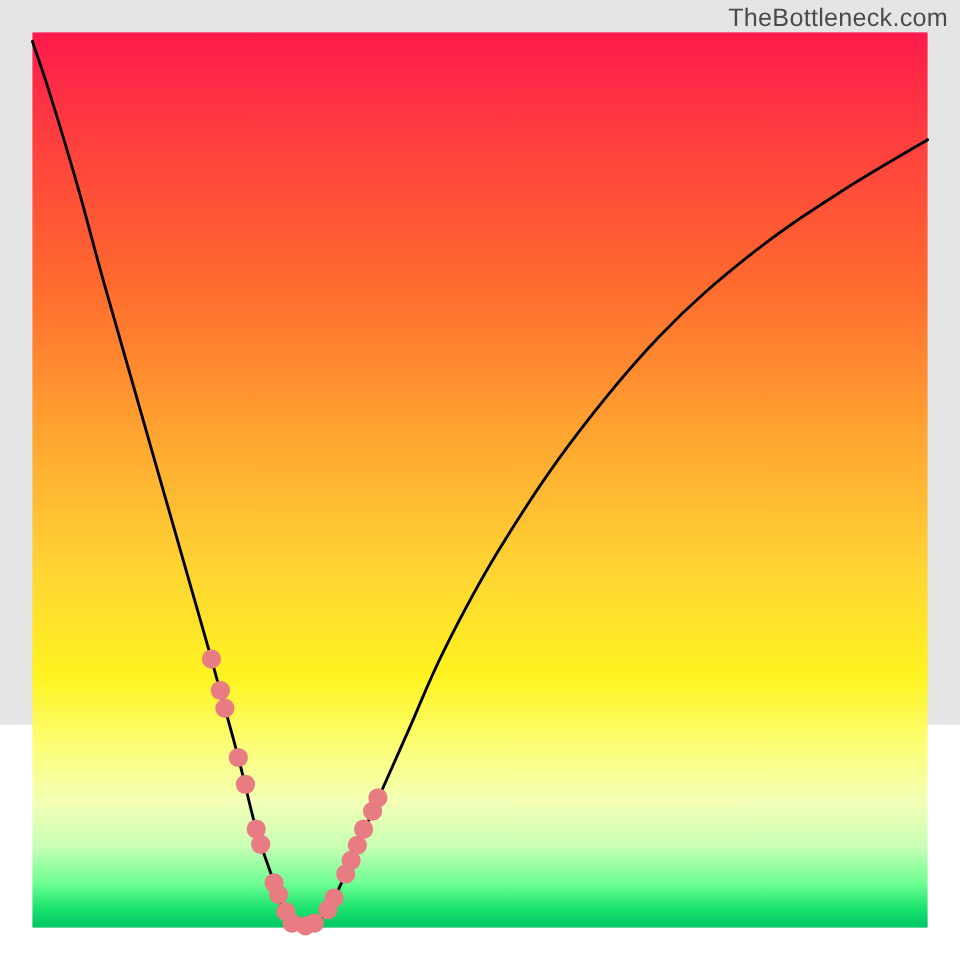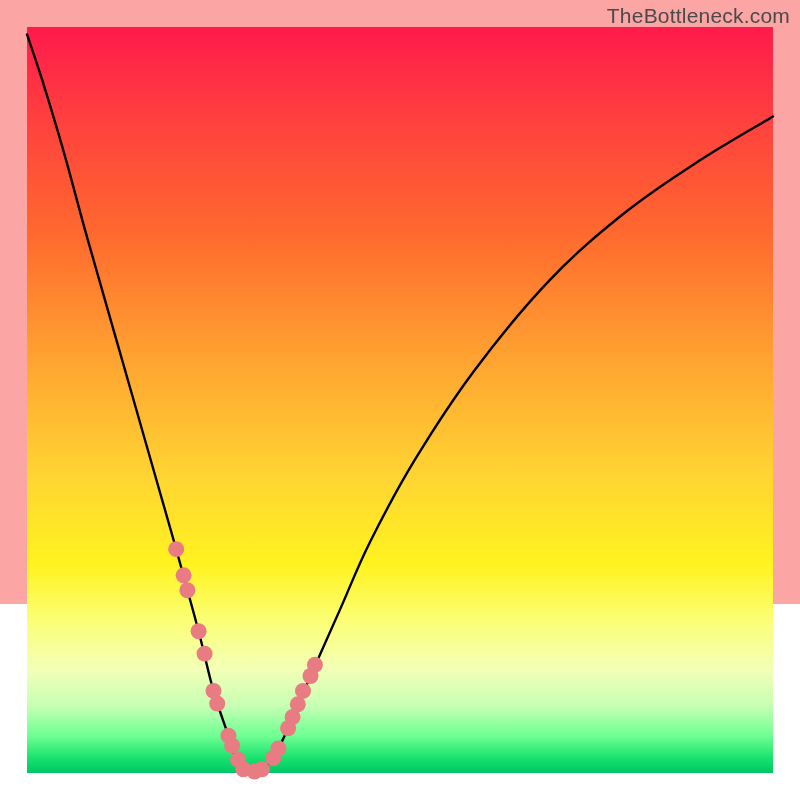--- a/index.html
+++ b/index.html
@@ -7,21 +7,21 @@
     padding: 0;
     width: 800px;
     height: 800px;
     overflow: hidden;
     font-family: Arial, Helvetica, sans-serif;
   }
   .stage {
     position: relative;
     width: 800px;
     height: 604px;
-    background: #fca5a5;
+    background: #e5e5e5;
   }
   .plot-area {
     position: absolute;
     left: 27px;
     top: 27px;
     width: 746px;
     height: 746px;
     background: linear-gradient(
       to bottom,
       #ff1a4b 0%,

